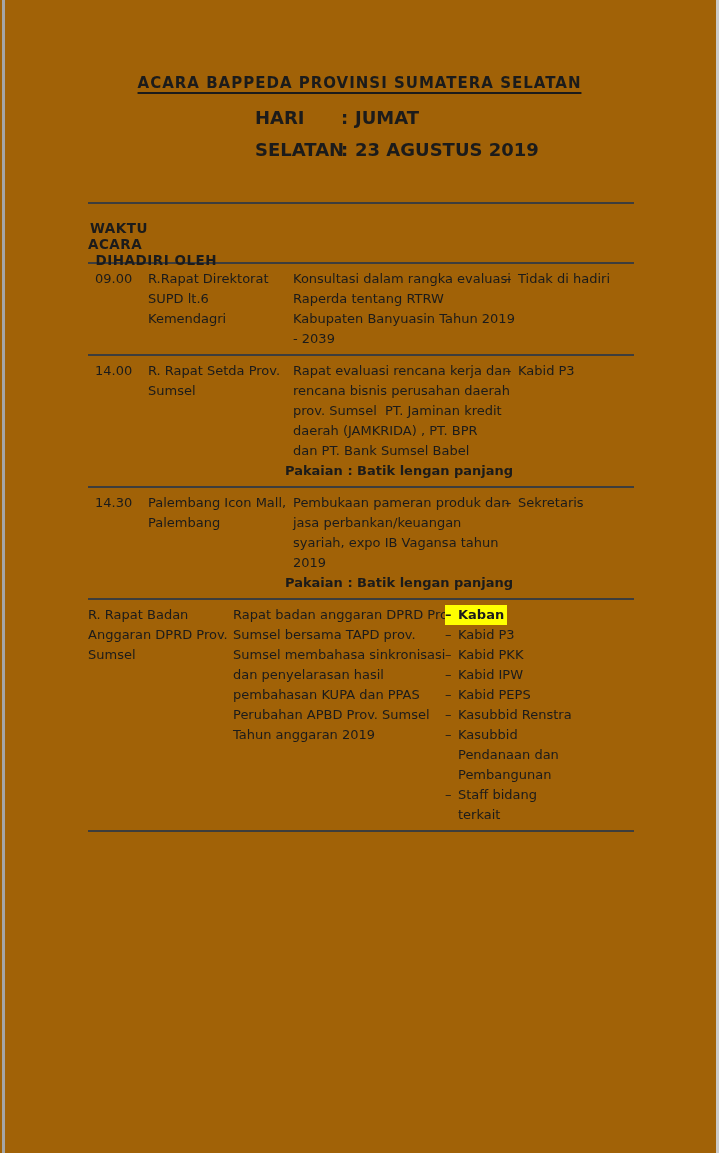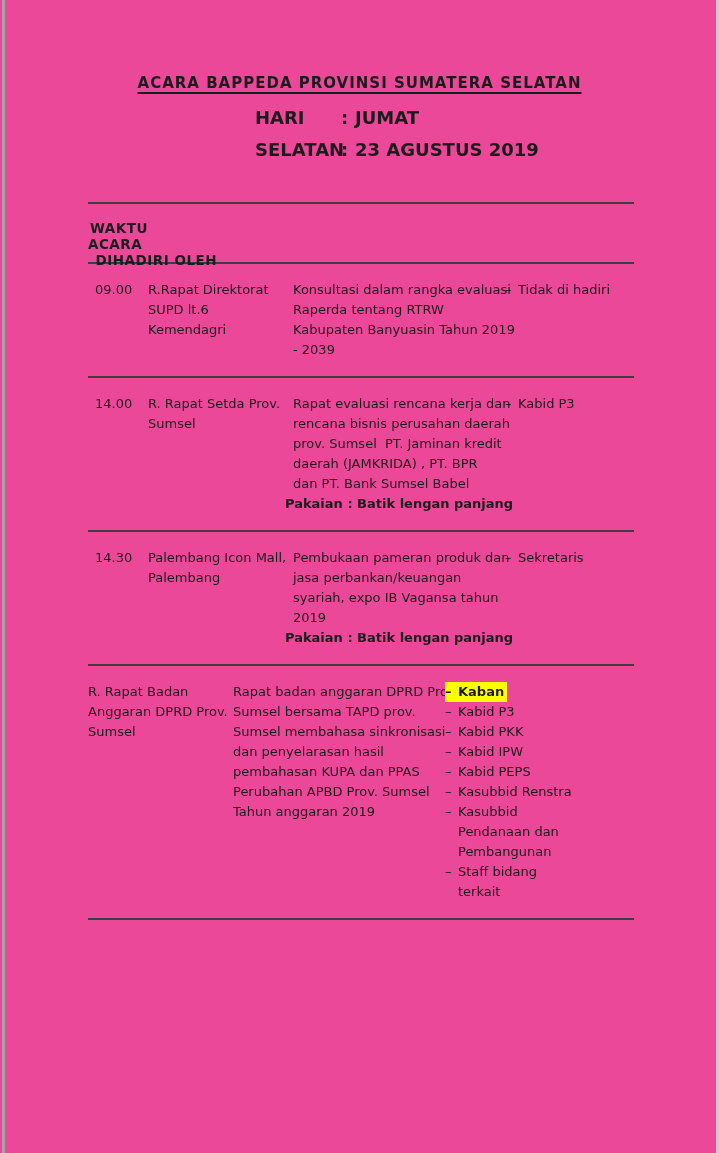--- a/index.html
+++ b/index.html
@@ -1,20 +1,20 @@
 <!DOCTYPE html>
 <html><head>
 <meta charset="utf-8">
 <style>
   html, body { margin: 0; padding: 0; background: #ffffff; }
   .page {
     position: relative;
     width: 719px;
     height: 1153px;
-    background: #ec4899;
+    background: #a16207;
     overflow: hidden;
     font-family: "DejaVu Sans", sans-serif;
     color: #1b1b1b;
   }
   .edge-left {
     position: absolute; left: 2px; top: 0; width: 3px; height: 100%;
     background: #a5a5a5;
   }
   .edge-right {
     position: absolute; right: 0; top: 0; width: 3px; height: 100%;
@@ -57,21 +57,21 @@
     letter-spacing: 0.5px;
     flex-direction: column;
   }
   .h-waktu { width: 60px; flex: none; padding-left: 2px; box-sizing: border-box; }
   .h-tempat { width: 137px; flex: none; text-align: center; }
   .h-acara { width: 220px; flex: none; }
   .h-dihadiri { width: 129px; flex: none; text-align: right; }
   .trow {
     display: flex;
     border-bottom: 2px solid #3d3d3d;
-    padding: 16px 0;
+    padding: 5px 0;
     font-size: 13px;
     line-height: 20px;
   }
   .c-waktu { width: 60px; flex: none; padding-left: 7px; box-sizing: border-box; }
   .c-tempat { width: 137px; flex: none; white-space: pre; }
   .c-acara { width: 220px; flex: none; }
   .acara-main { white-space: pre; margin-left: 8px; }
   .acara-note { white-space: pre; font-weight: bold; }
   .c-dihadiri { width: 129px; flex: none; }
   .d-item { display: flex; width: fit-content; }

